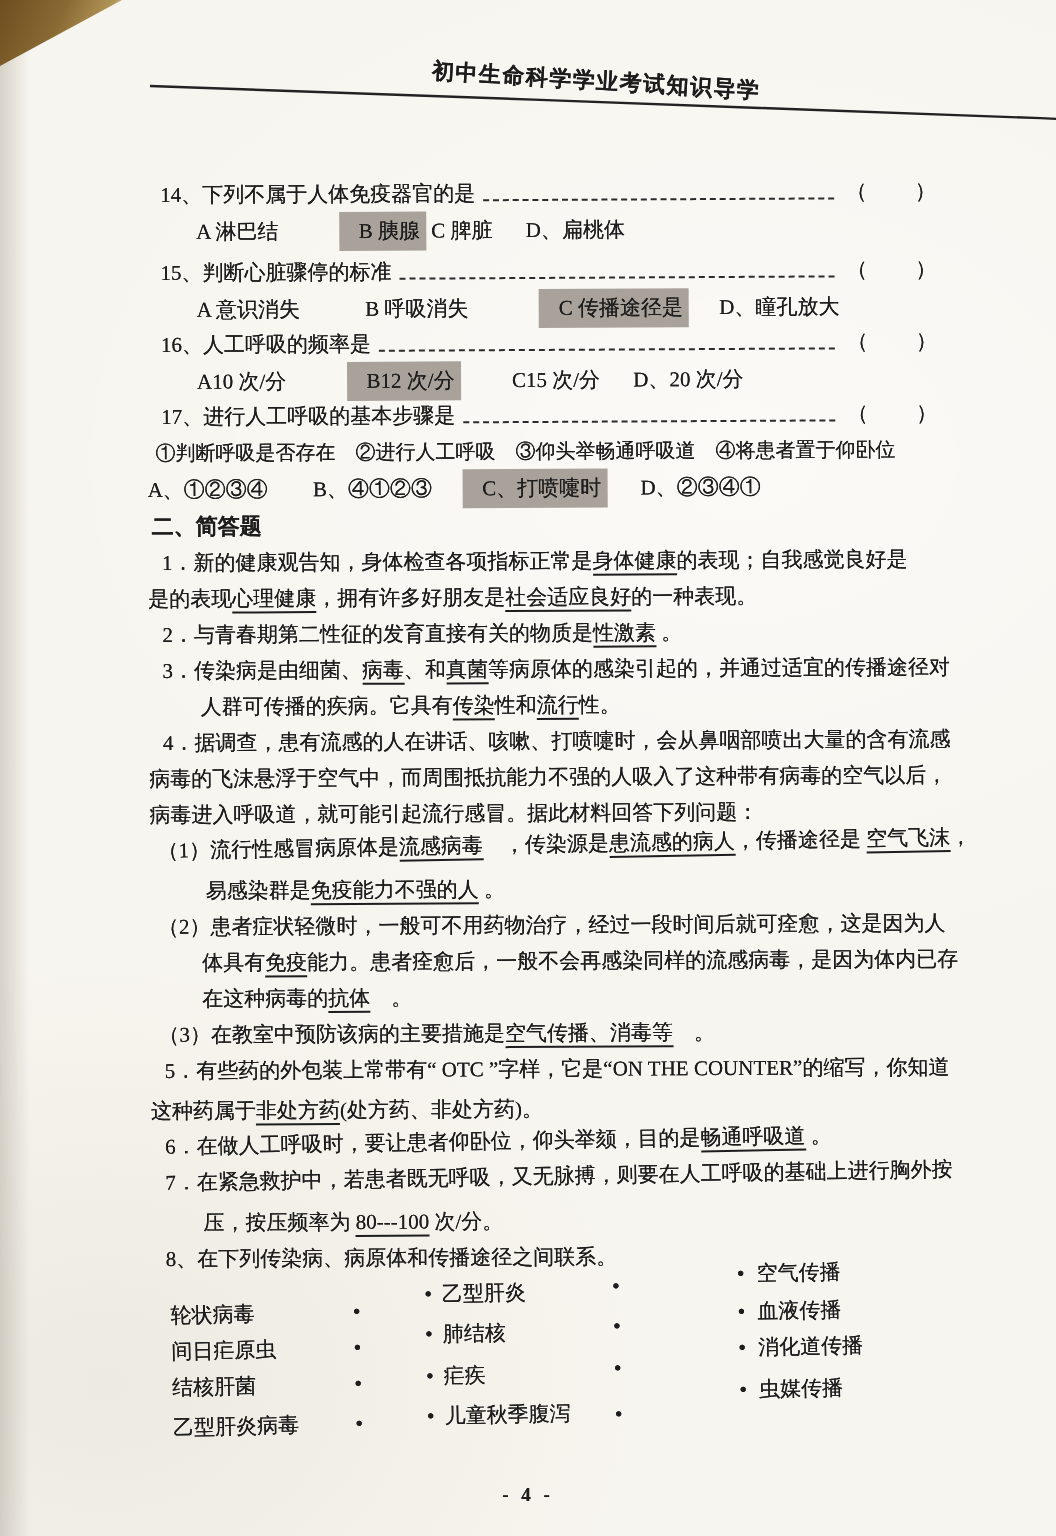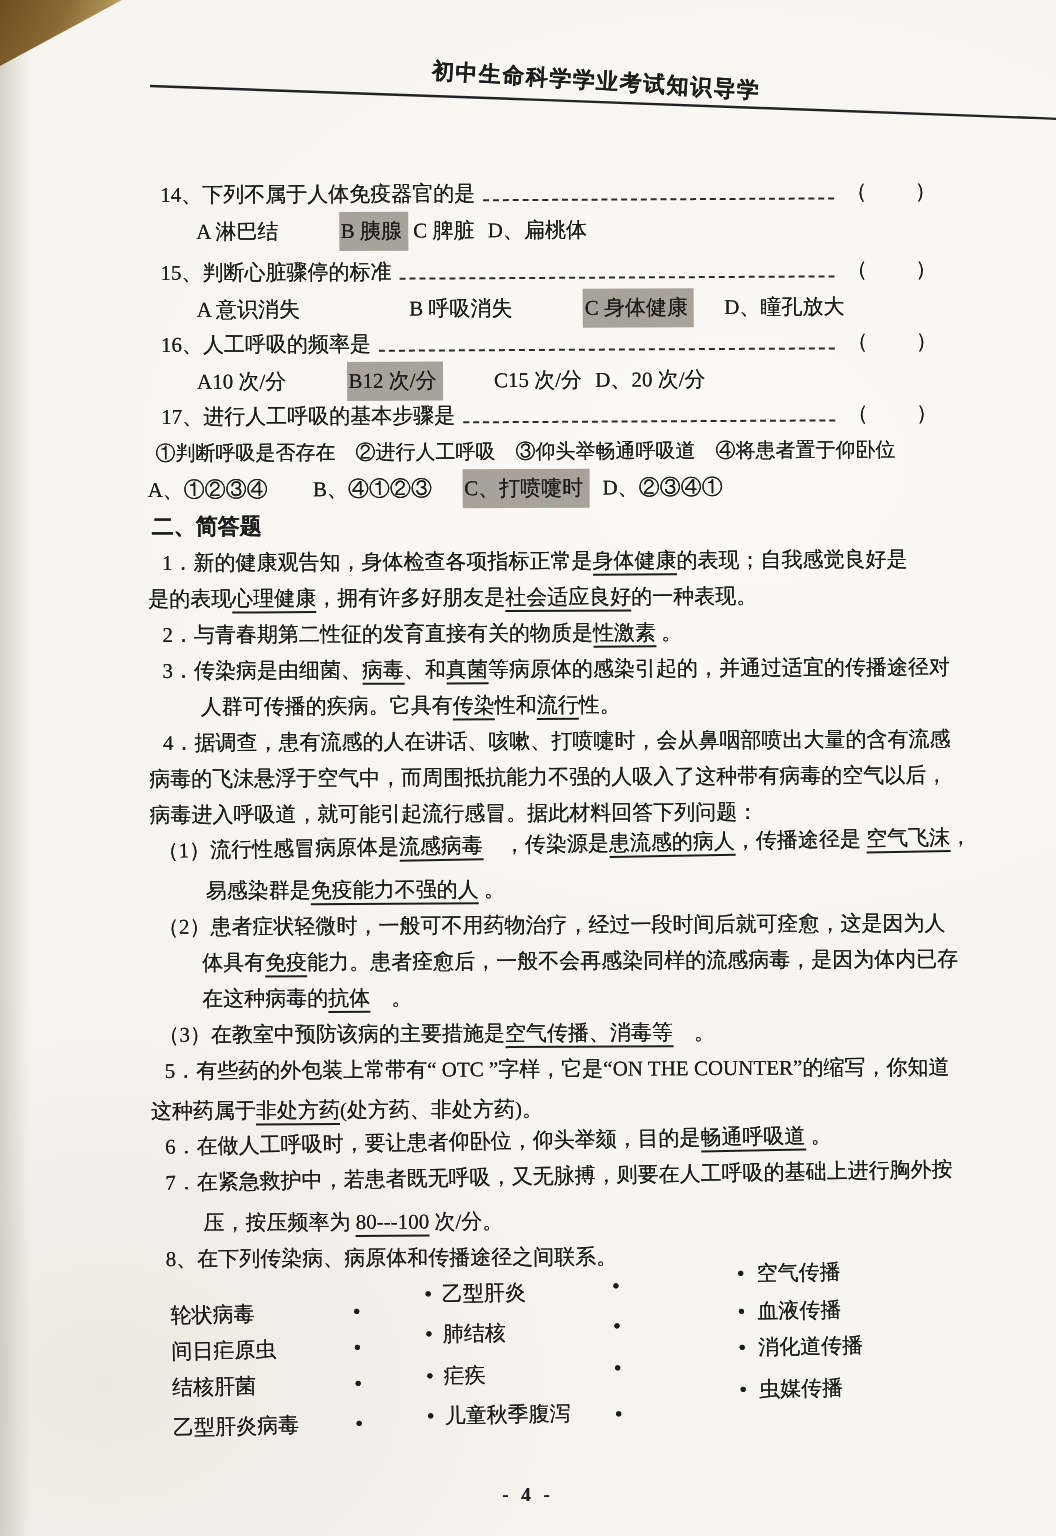--- a/index.html
+++ b/index.html
@@ -27,24 +27,24 @@
     text-shadow:0 0 .5px #222;}
   .row{height:36px;line-height:36px;white-space:nowrap;}
   .n{padding-left:14px;}
   .ind-a{padding-left:8px;}
   .ind-b{padding-left:52px;}
   .ind-c{padding-left:56px;}
   .stem{display:flex;align-items:flex-end;padding-right:40px;}
   .leader{flex:1 1 auto;border-bottom:2.5px dashed #2b2b2b;margin:0 12px 10px 8px;min-width:40px;}
   .bracket{letter-spacing:2px;}
   .opt{display:inline-block;text-align:right;}
-  .ml5{}.ml20{margin-left:8px}.ml25{margin-left:25px}.ml30{margin-left:46px}
+  .ml5{}.ml20{margin-left:28px}.ml25{margin-left:25px}.ml30{margin-left:46px}
   .ml35{}.ml40{margin-left:40px}.ml50{margin-left:50px}.ml55{margin-left:55px}
-  .ml65{margin-left:65px}.ml80{margin-left:104px}
-  .hl{background:#a8a29a;padding:1px 6px 2px 2px;}
+  .ml65{margin-left:65px}.ml80{margin-left:60px}
+  .hl{background:#a8a29a;padding:1px 6px 2px 20px;}
   .u,.content .u{border-bottom:2px solid #1d1d1d;padding-bottom:1px;}
   .heading{font-weight:bold;font-size:22px;padding-left:4px;margin-top:2px;}
   .steps{font-size:20px;}
   .mt4{margin-top:4px;}.mt6{margin-top:6px;}
   .tu{transform:rotate(-0.7deg);transform-origin:left center;}
   .match{position:relative;height:190px;margin-top:-6px;transform:rotate(-0.9deg);transform-origin:left top;}
   .mi{position:absolute;display:flex;align-items:center;line-height:30px;}
   .mi .dot{font-size:22px;}
   .pcol{left:18px;width:190px;justify-content:space-between;}
   .p0{top:30px}.p1{top:66px}.p2{top:102px}.p3{top:142px}
@@ -84,21 +84,21 @@
     </div>
 
     <div class="row stem n mt6">
       <span>15、判断心脏骤停的标准</span>
       <span class="leader"></span>
       <span class="bracket">（　　）</span>
     </div>
     <div class="row">
       <span class="opt ml50">A 意识消失</span>
       <span class="opt ml80">B 呼吸消失</span>
-      <span class="opt ml65 hl">C 身体健康</span>
+      <span class="opt ml65 hl">C 传播途径是</span>
       <span class="opt ml25">D、瞳孔放大</span>
     </div>
 
     <div class="row stem n">
       <span>16、人工呼吸的频率是</span>
       <span class="leader"></span>
       <span class="bracket">（　　）</span>
     </div>
     <div class="row">
       <span class="opt ml50">A10 次/分</span>

